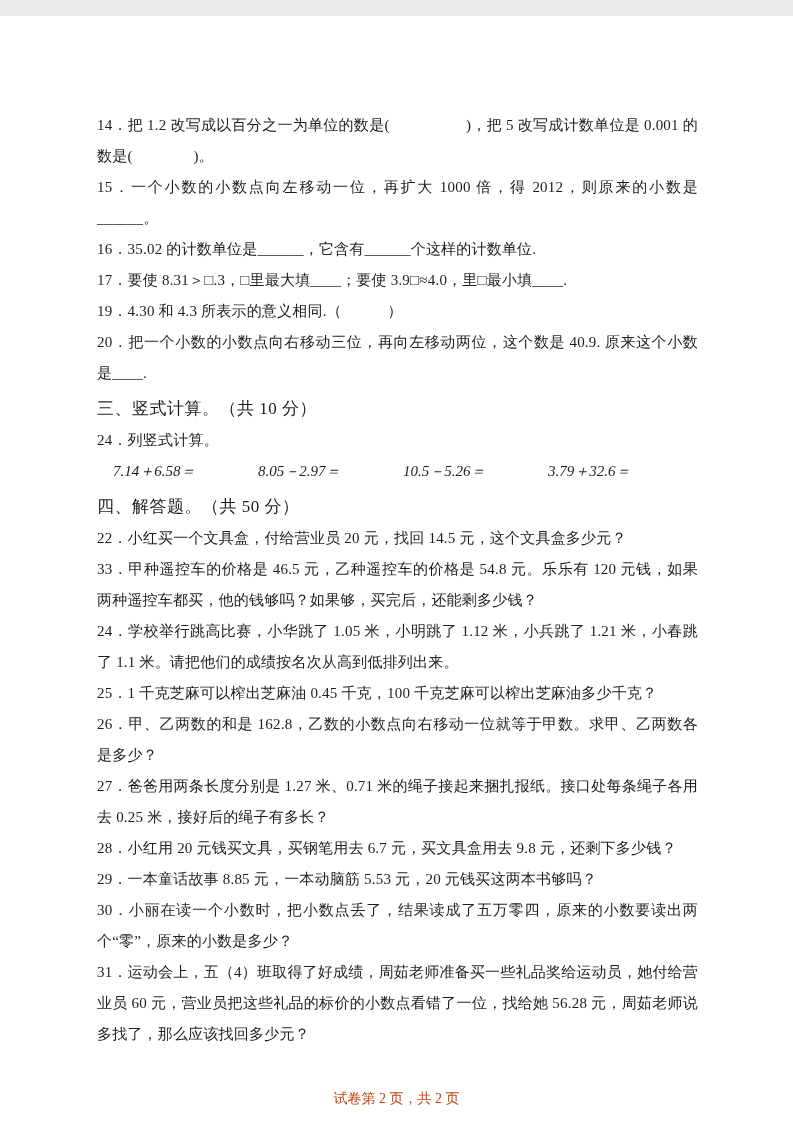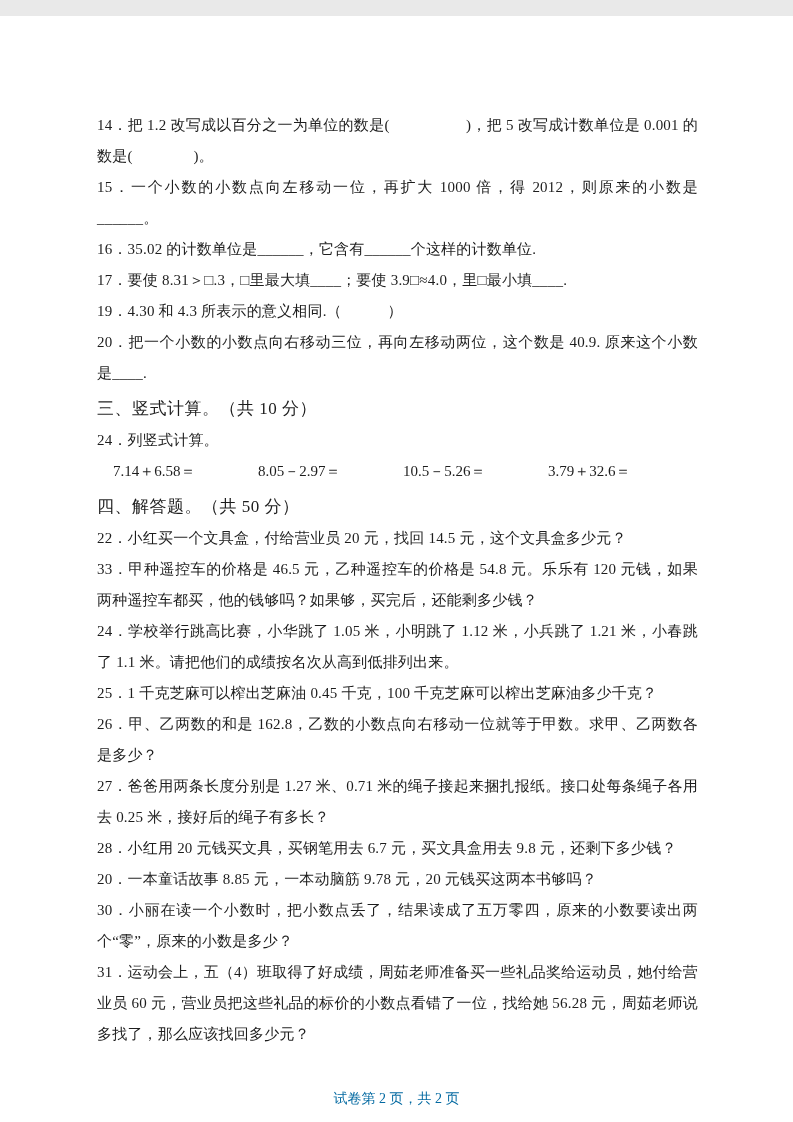--- a/index.html
+++ b/index.html
@@ -33,30 +33,30 @@
     line-height: 32px;
     font-weight: normal;
     letter-spacing: 0.5px;
   }
   .equations {
     display: flex;
     font-size: 15px;
     line-height: 31px;
     padding-left: 16px;
   }
-  .equations span { width: 145px; flex: 0 0 auto; }
+  .equations span { width: 145px; flex: 0 0 auto; font-style: italic; }
   .footer {
     position: absolute;
     top: 1072px;
     left: 0;
     width: 100%;
     text-align: center;
     font-size: 14px;
     line-height: 22px;
-    color: #0369a1;
+    color: #c2410c;
   }
 </style>
 </head>
 <body>
 
 <div class="page">
   <main class="content">
 
     <section>
       <p class="q">14．把 1.2 改写成以百分之一为单位的数是(　　　　　)，把 5 改写成计数单位是 0.001 的数是(　　　　)。</p>
@@ -80,21 +80,21 @@
 
     <section>
       <h2 class="heading">四、解答题。（共 50 分）</h2>
       <p class="q">22．小红买一个文具盒，付给营业员 20 元，找回 14.5 元，这个文具盒多少元？</p>
       <p class="q">33．甲种遥控车的价格是 46.5 元，乙种遥控车的价格是 54.8 元。乐乐有 120 元钱，如果两种遥控车都买，他的钱够吗？如果够，买完后，还能剩多少钱？</p>
       <p class="q">24．学校举行跳高比赛，小华跳了 1.05 米，小明跳了 1.12 米，小兵跳了 1.21 米，小春跳了 1.1 米。请把他们的成绩按名次从高到低排列出来。</p>
       <p class="q">25．1 千克芝麻可以榨出芝麻油 0.45 千克，100 千克芝麻可以榨出芝麻油多少千克？</p>
       <p class="q">26．甲、乙两数的和是 162.8，乙数的小数点向右移动一位就等于甲数。求甲、乙两数各是多少？</p>
       <p class="q">27．爸爸用两条长度分别是 1.27 米、0.71 米的绳子接起来捆扎报纸。接口处每条绳子各用去 0.25 米，接好后的绳子有多长？</p>
       <p class="q">28．小红用 20 元钱买文具，买钢笔用去 6.7 元，买文具盒用去 9.8 元，还剩下多少钱？</p>
-      <p class="q">20．一本童话故事 8.85 元，一本动脑筋 9.78 元，20 元钱买这两本书够吗？</p>
+      <p class="q">29．一本童话故事 8.85 元，一本动脑筋 5.53 元，20 元钱买这两本书够吗？</p>
       <p class="q">30．小丽在读一个小数时，把小数点丢了，结果读成了五万零四，原来的小数要读出两个“零”，原来的小数是多少？</p>
       <p class="q">31．运动会上，五（4）班取得了好成绩，周茹老师准备买一些礼品奖给运动员，她付给营业员 60 元，营业员把这些礼品的标价的小数点看错了一位，找给她 56.28 元，周茹老师说多找了，那么应该找回多少元？</p>
     </section>
 
   </main>
 
   <footer class="footer">
     <span>试卷第 2 页，共 2 页</span>
   </footer>
 </div>

